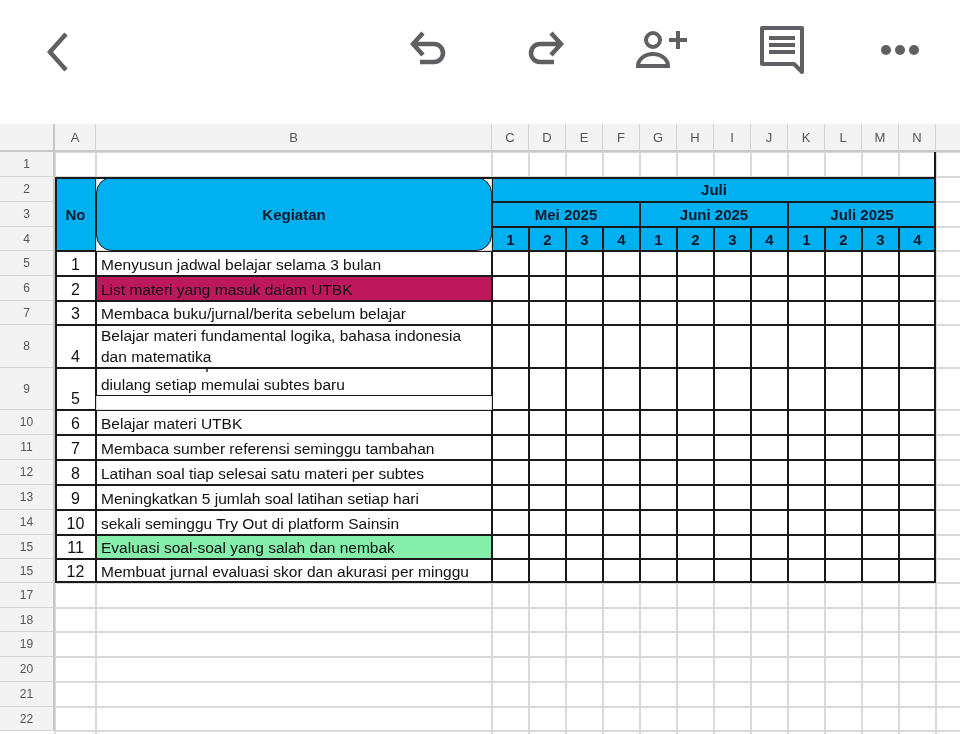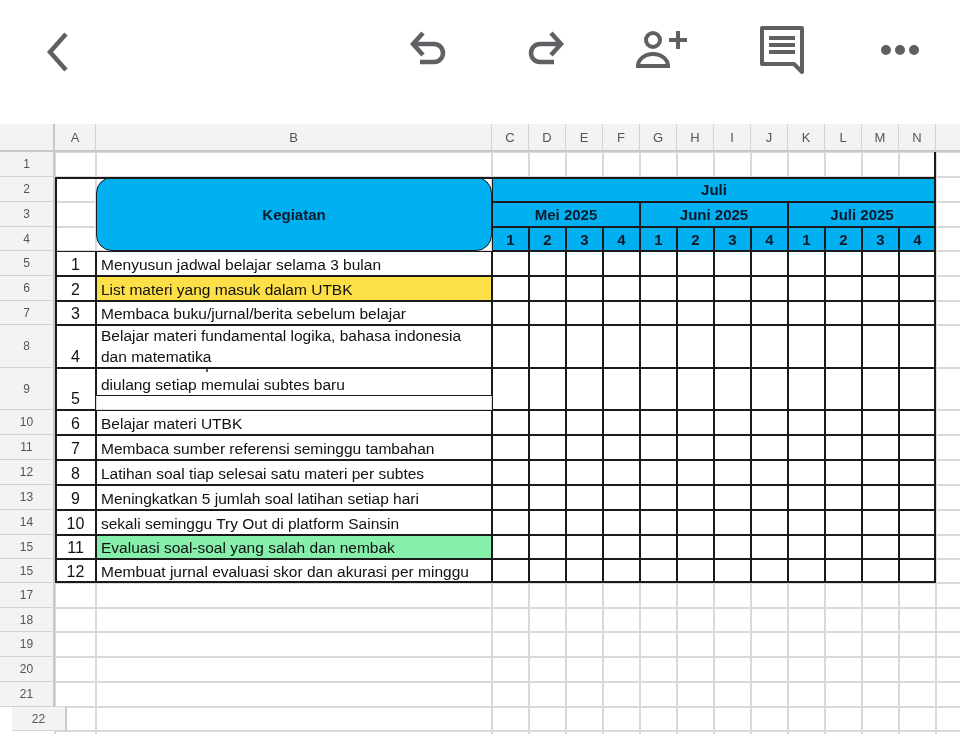--- a/index.html
+++ b/index.html
@@ -156,21 +156,22 @@
     <div class="rowhdr" style="top:336px;height:25px;">12</div>
     <div class="rowhdr" style="top:361px;height:25px;">13</div>
     <div class="rowhdr" style="top:386px;height:25px;">14</div>
     <div class="rowhdr" style="top:411px;height:24px;">15</div>
     <div class="rowhdr" style="top:435px;height:24px;">15</div>
     <div class="rowhdr" style="top:459px;height:25px;">17</div>
     <div class="rowhdr" style="top:484px;height:24px;">18</div>
     <div class="rowhdr" style="top:508px;height:25px;">19</div>
     <div class="rowhdr" style="top:533px;height:25px;">20</div>
     <div class="rowhdr" style="top:558px;height:25px;">21</div>
-    <div class="rowhdr" style="top:583px;height:24px;margin-left:12px;">22</div>
+    <div class="rowhdr" style="top:583px;height:24px;">22</div>
+    <div class="cell blue bcell" style="left:55px;top:53px;width:41px;height:74px;">No</div>
     <div class="cell blue bcell" style="left:96px;top:53px;width:396px;height:74px;border-radius:16px;">Kegiatan</div>
     <div class="cell blue bcell" style="left:492px;top:53px;width:444px;height:25px;">Juli</div>
     <div class="cell blue bcell" style="left:492px;top:78px;width:148px;height:25px;">Mei 2025</div>
     <div class="cell blue bcell" style="left:640px;top:78px;width:148px;height:25px;">Juni 2025</div>
     <div class="cell blue bcell" style="left:788px;top:78px;width:148px;height:25px;">Juli 2025</div>
     <div class="cell blue bcell" style="left:492px;top:103px;width:37px;height:24px;">1</div>
     <div class="cell blue bcell" style="left:529px;top:103px;width:37px;height:24px;">2</div>
     <div class="cell blue bcell" style="left:566px;top:103px;width:37px;height:24px;">3</div>
     <div class="cell blue bcell" style="left:603px;top:103px;width:37px;height:24px;">4</div>
     <div class="cell blue bcell" style="left:640px;top:103px;width:37px;height:24px;">1</div>
@@ -189,21 +190,21 @@
     <div class="cell bcell" style="left:603px;top:127px;width:37px;height:25px;background:#fff;"></div>
     <div class="cell bcell" style="left:640px;top:127px;width:37px;height:25px;background:#fff;"></div>
     <div class="cell bcell" style="left:677px;top:127px;width:37px;height:25px;background:#fff;"></div>
     <div class="cell bcell" style="left:714px;top:127px;width:37px;height:25px;background:#fff;"></div>
     <div class="cell bcell" style="left:751px;top:127px;width:37px;height:25px;background:#fff;"></div>
     <div class="cell bcell" style="left:788px;top:127px;width:37px;height:25px;background:#fff;"></div>
     <div class="cell bcell" style="left:825px;top:127px;width:37px;height:25px;background:#fff;"></div>
     <div class="cell bcell" style="left:862px;top:127px;width:37px;height:25px;background:#fff;"></div>
     <div class="cell bcell" style="left:899px;top:127px;width:37px;height:25px;background:#fff;"></div>
     <div class="cell bcell no-cell" style="left:55px;top:152px;width:41px;height:25px;background:#fff;">2</div>
-    <div class="cell bcell act-cell" style="left:96px;top:152px;width:396px;height:25px;background:#fde047;">List materi yang masuk dalam UTBK</div>
+    <div class="cell bcell act-cell" style="left:96px;top:152px;width:396px;height:25px;background:#be185d;">List materi yang masuk dalam UTBK</div>
     <div class="cell bcell" style="left:492px;top:152px;width:37px;height:25px;background:#fff;"></div>
     <div class="cell bcell" style="left:529px;top:152px;width:37px;height:25px;background:#fff;"></div>
     <div class="cell bcell" style="left:566px;top:152px;width:37px;height:25px;background:#fff;"></div>
     <div class="cell bcell" style="left:603px;top:152px;width:37px;height:25px;background:#fff;"></div>
     <div class="cell bcell" style="left:640px;top:152px;width:37px;height:25px;background:#fff;"></div>
     <div class="cell bcell" style="left:677px;top:152px;width:37px;height:25px;background:#fff;"></div>
     <div class="cell bcell" style="left:714px;top:152px;width:37px;height:25px;background:#fff;"></div>
     <div class="cell bcell" style="left:751px;top:152px;width:37px;height:25px;background:#fff;"></div>
     <div class="cell bcell" style="left:788px;top:152px;width:37px;height:25px;background:#fff;"></div>
     <div class="cell bcell" style="left:825px;top:152px;width:37px;height:25px;background:#fff;"></div>

